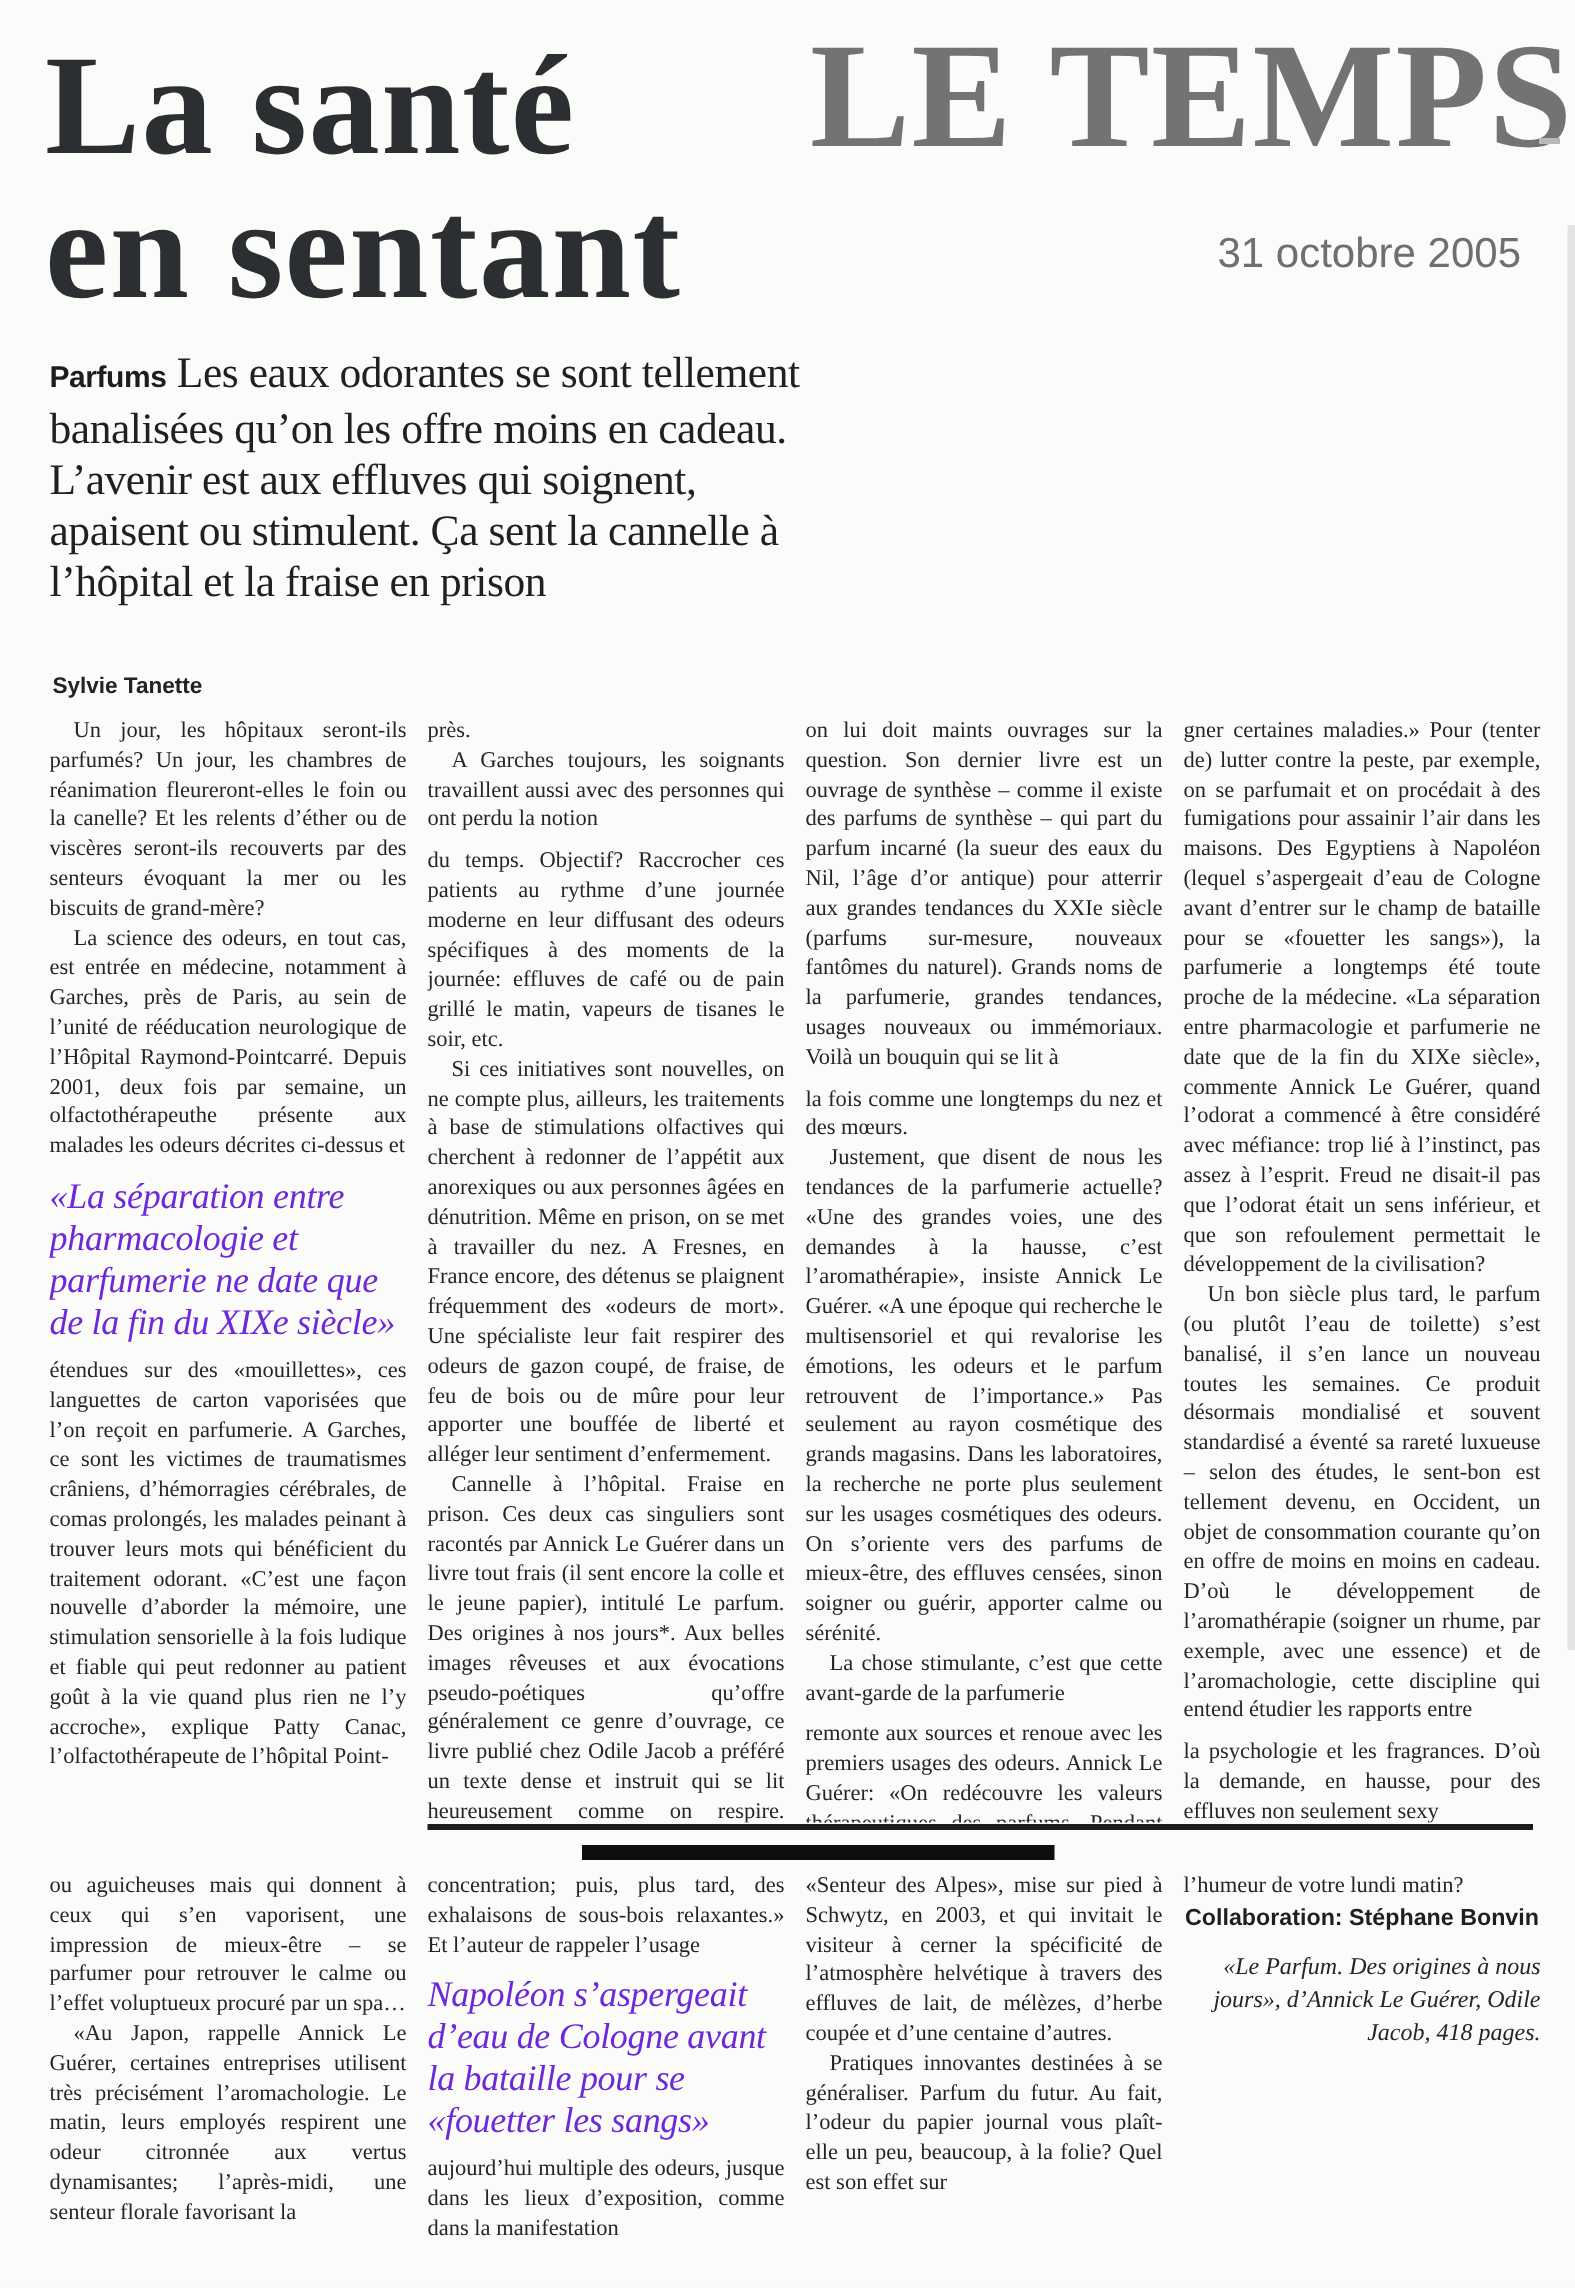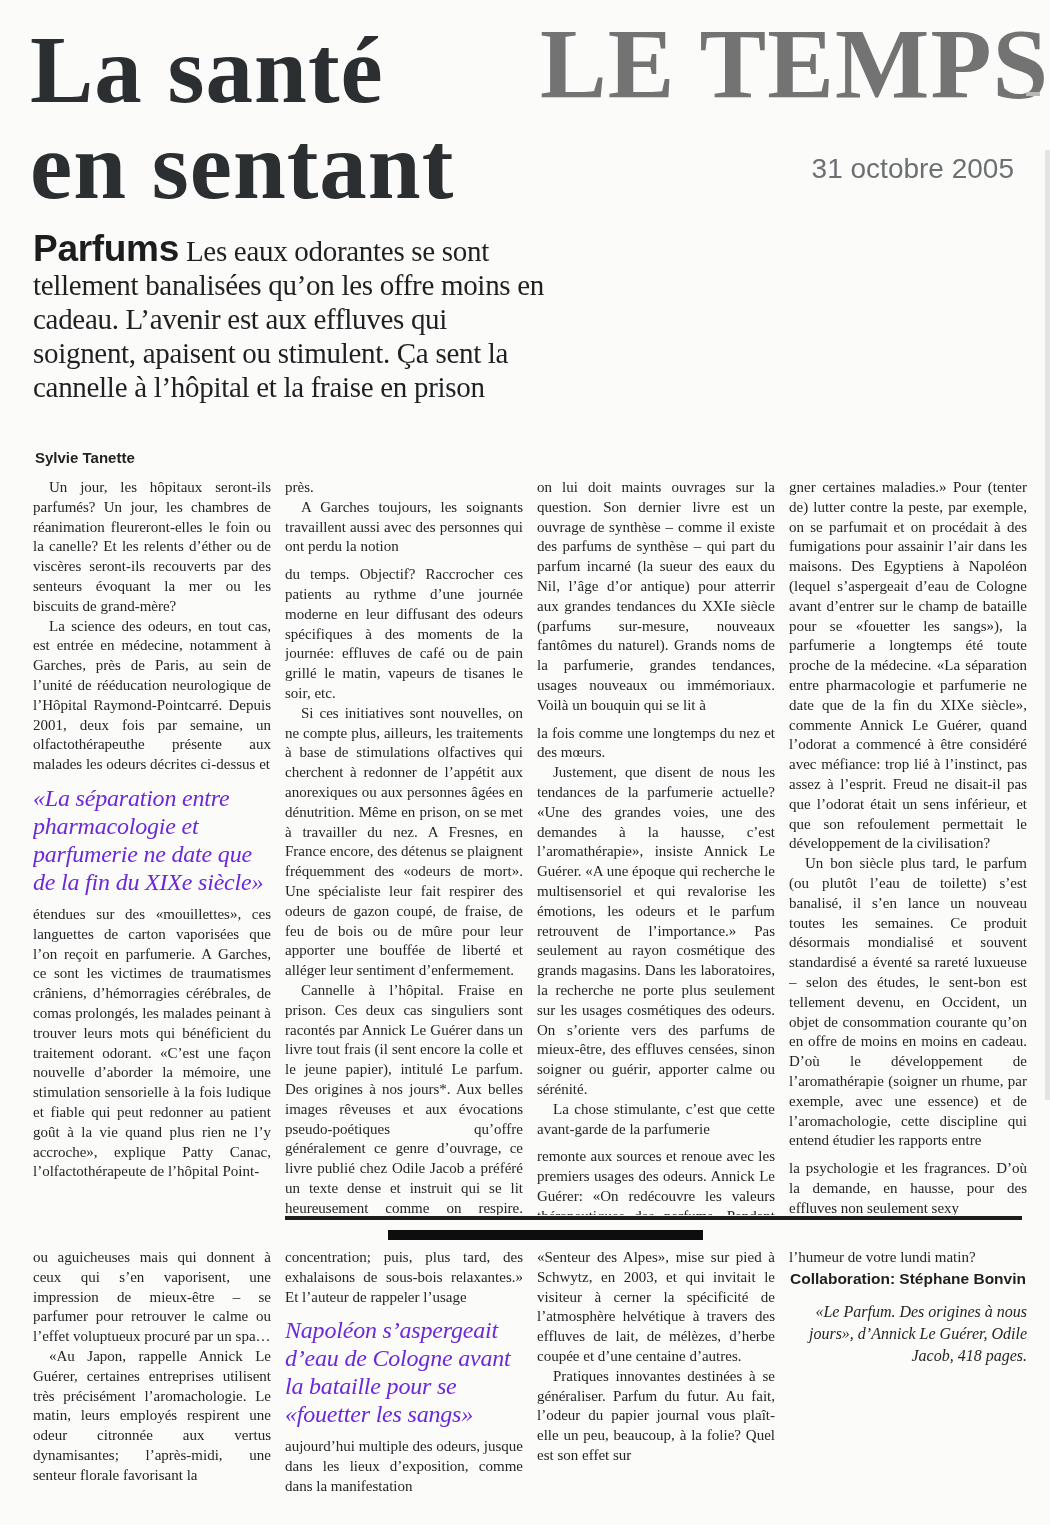--- a/index.html
+++ b/index.html
@@ -32,21 +32,21 @@
     font-family:"Liberation Sans","DejaVu Sans",sans-serif;
     font-size:28px;color:#6d7073;
   }
   .standfirst{
     position:absolute;left:33px;top:232px;width:515px;
     font-size:29px;line-height:34px;
     color:#1e2022;letter-spacing:-0.3px;
   }
   .kicker{
     font-family:"Liberation Sans","DejaVu Sans",sans-serif;
-    font-weight:700;font-size:37px;
+    font-weight:700;font-size:20px;
     color:#1b1d1f;
   }
   .byline{
     position:absolute;left:35px;top:449px;
     font-family:"Liberation Sans","DejaVu Sans",sans-serif;
     font-weight:700;font-size:15px;color:#222;
   }
   
   .col{position:absolute;width:238px;overflow:hidden;}
   .row-main{top:478px;height:737px;}

